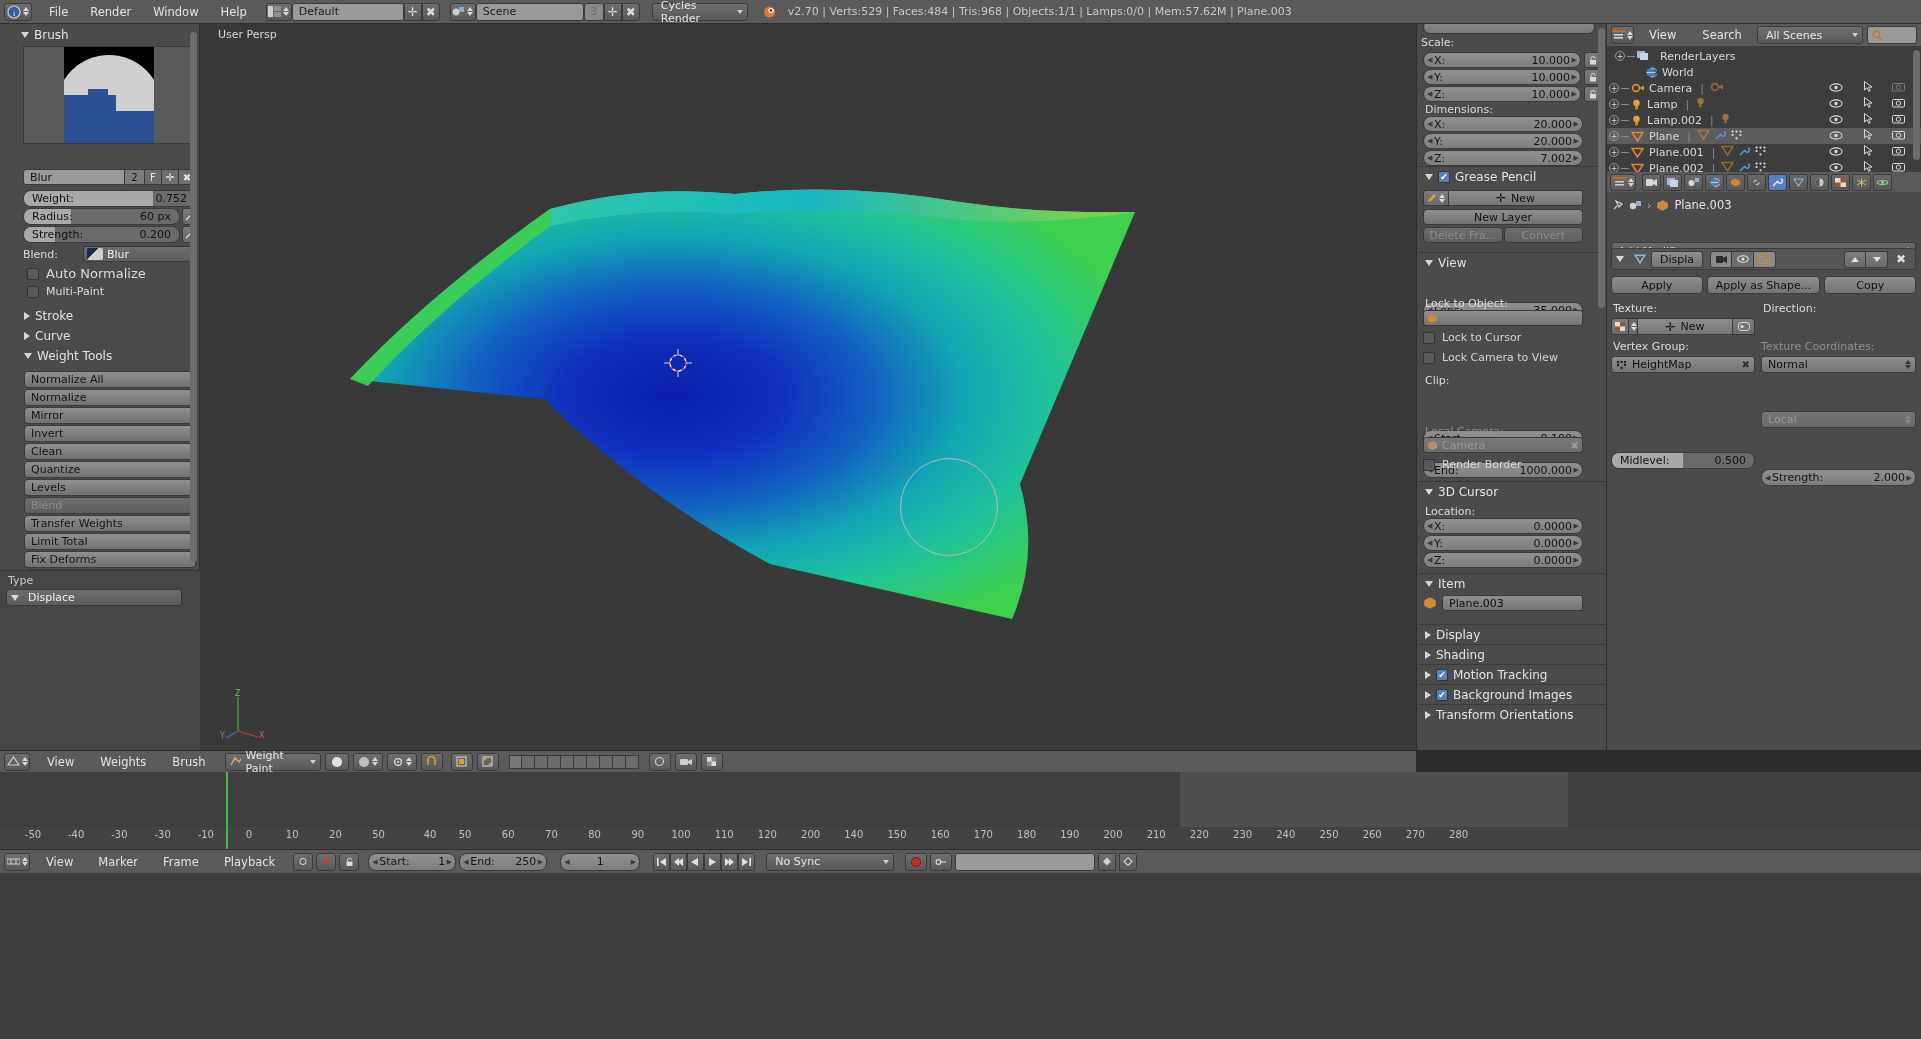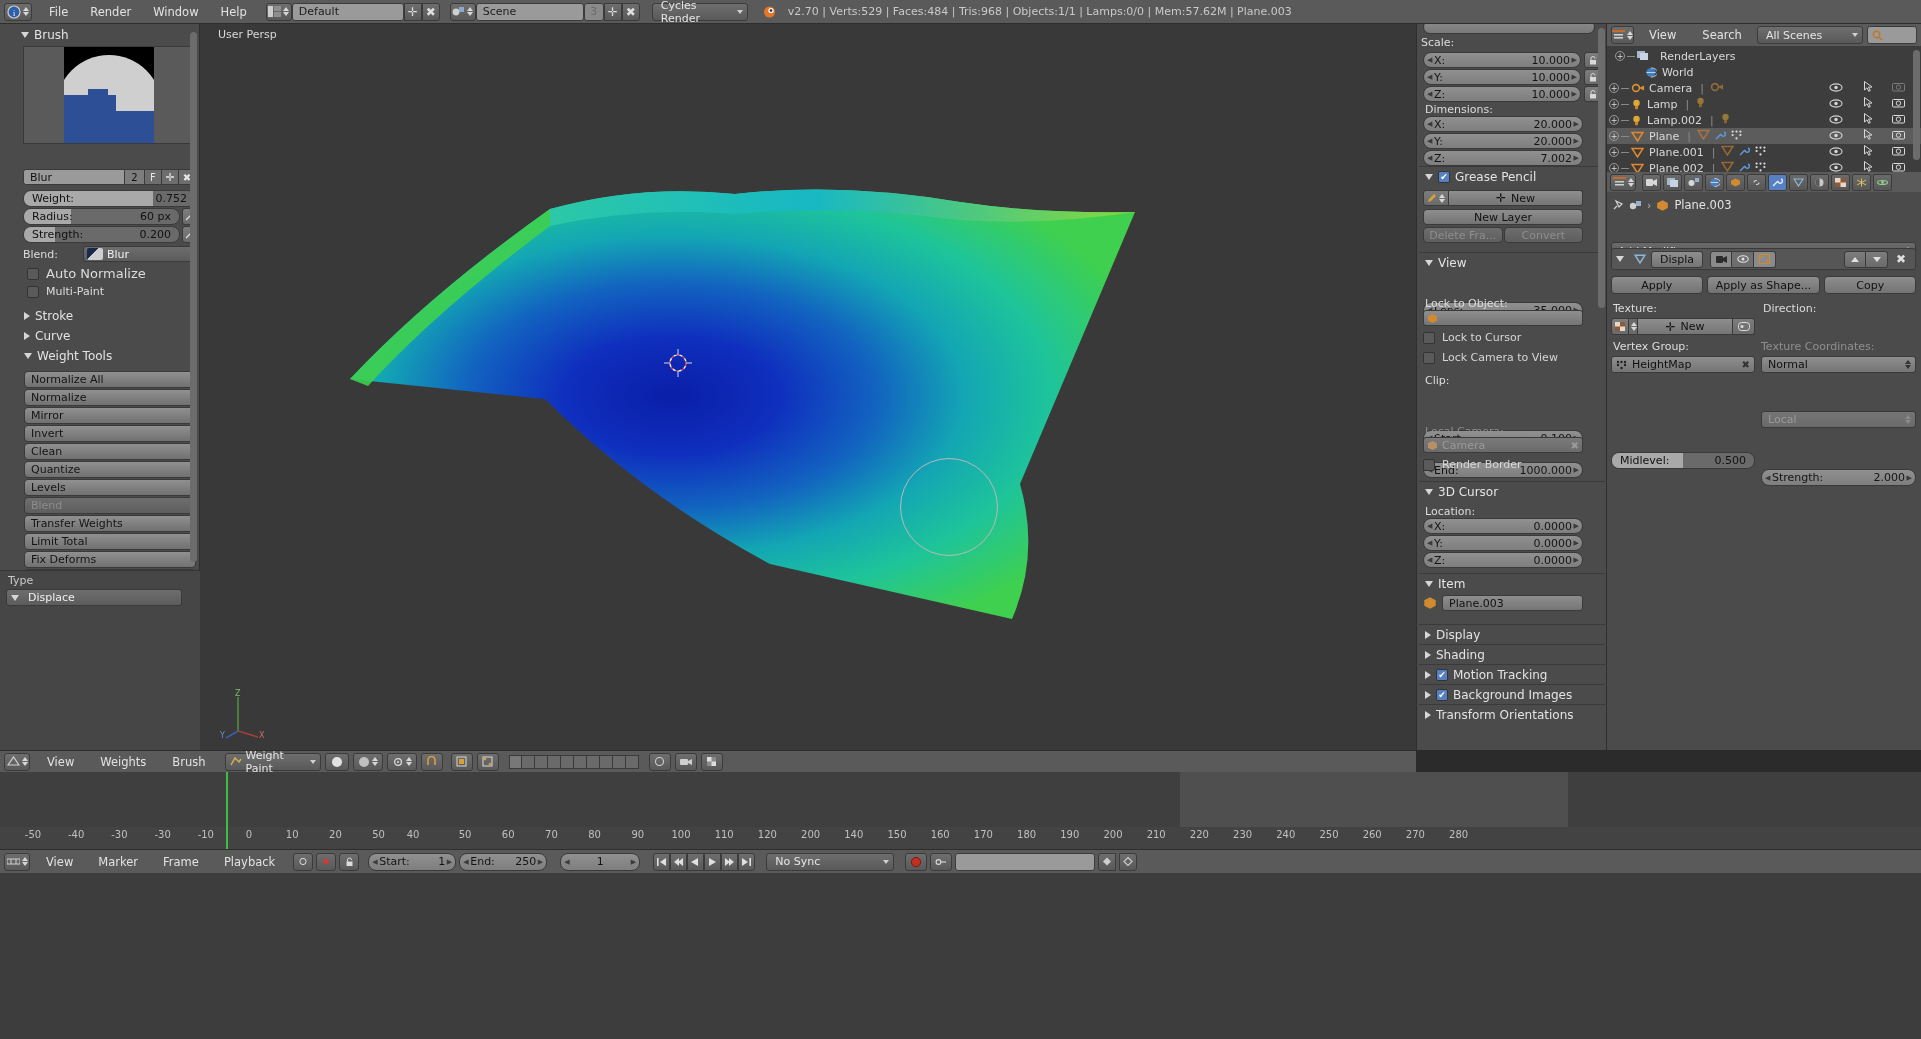--- a/index.html
+++ b/index.html
@@ -1160,21 +1160,21 @@
     <div id="tickrow" style="position:relative;height:22px">
         <div class="tick" style="left: 33px;">-50</div>
         <div class="tick" style="left: 76.2px;">-40</div>
         <div class="tick" style="left: 119.4px;">-30</div>
         <div class="tick" style="left: 162.6px;">-30</div>
         <div class="tick" style="left: 205.8px;">-10</div>
         <div class="tick" style="left: 249px;">0</div>
         <div class="tick" style="left: 292.2px;">10</div>
         <div class="tick" style="left: 335.4px;">20</div>
         <div class="tick" style="left: 378.6px;">50</div>
-        <div class="tick" style="left: 413px;">40</div>
+        <div class="tick" style="left: 430px;">40</div>
         <div class="tick" style="left: 465px;">50</div>
         <div class="tick" style="left: 508.2px;">60</div>
         <div class="tick" style="left: 551.4px;">70</div>
         <div class="tick" style="left: 594.6px;">80</div>
         <div class="tick" style="left: 637.8px;">90</div>
         <div class="tick" style="left: 681px; text-align: right;">100</div>
         <div class="tick" style="left: 724.2px;">110</div>
         <div class="tick" style="left: 767.4px;">120</div>
         <div class="tick" style="left: 810.6px;">200</div>
         <div class="tick" style="left: 853.8px;">140</div>

